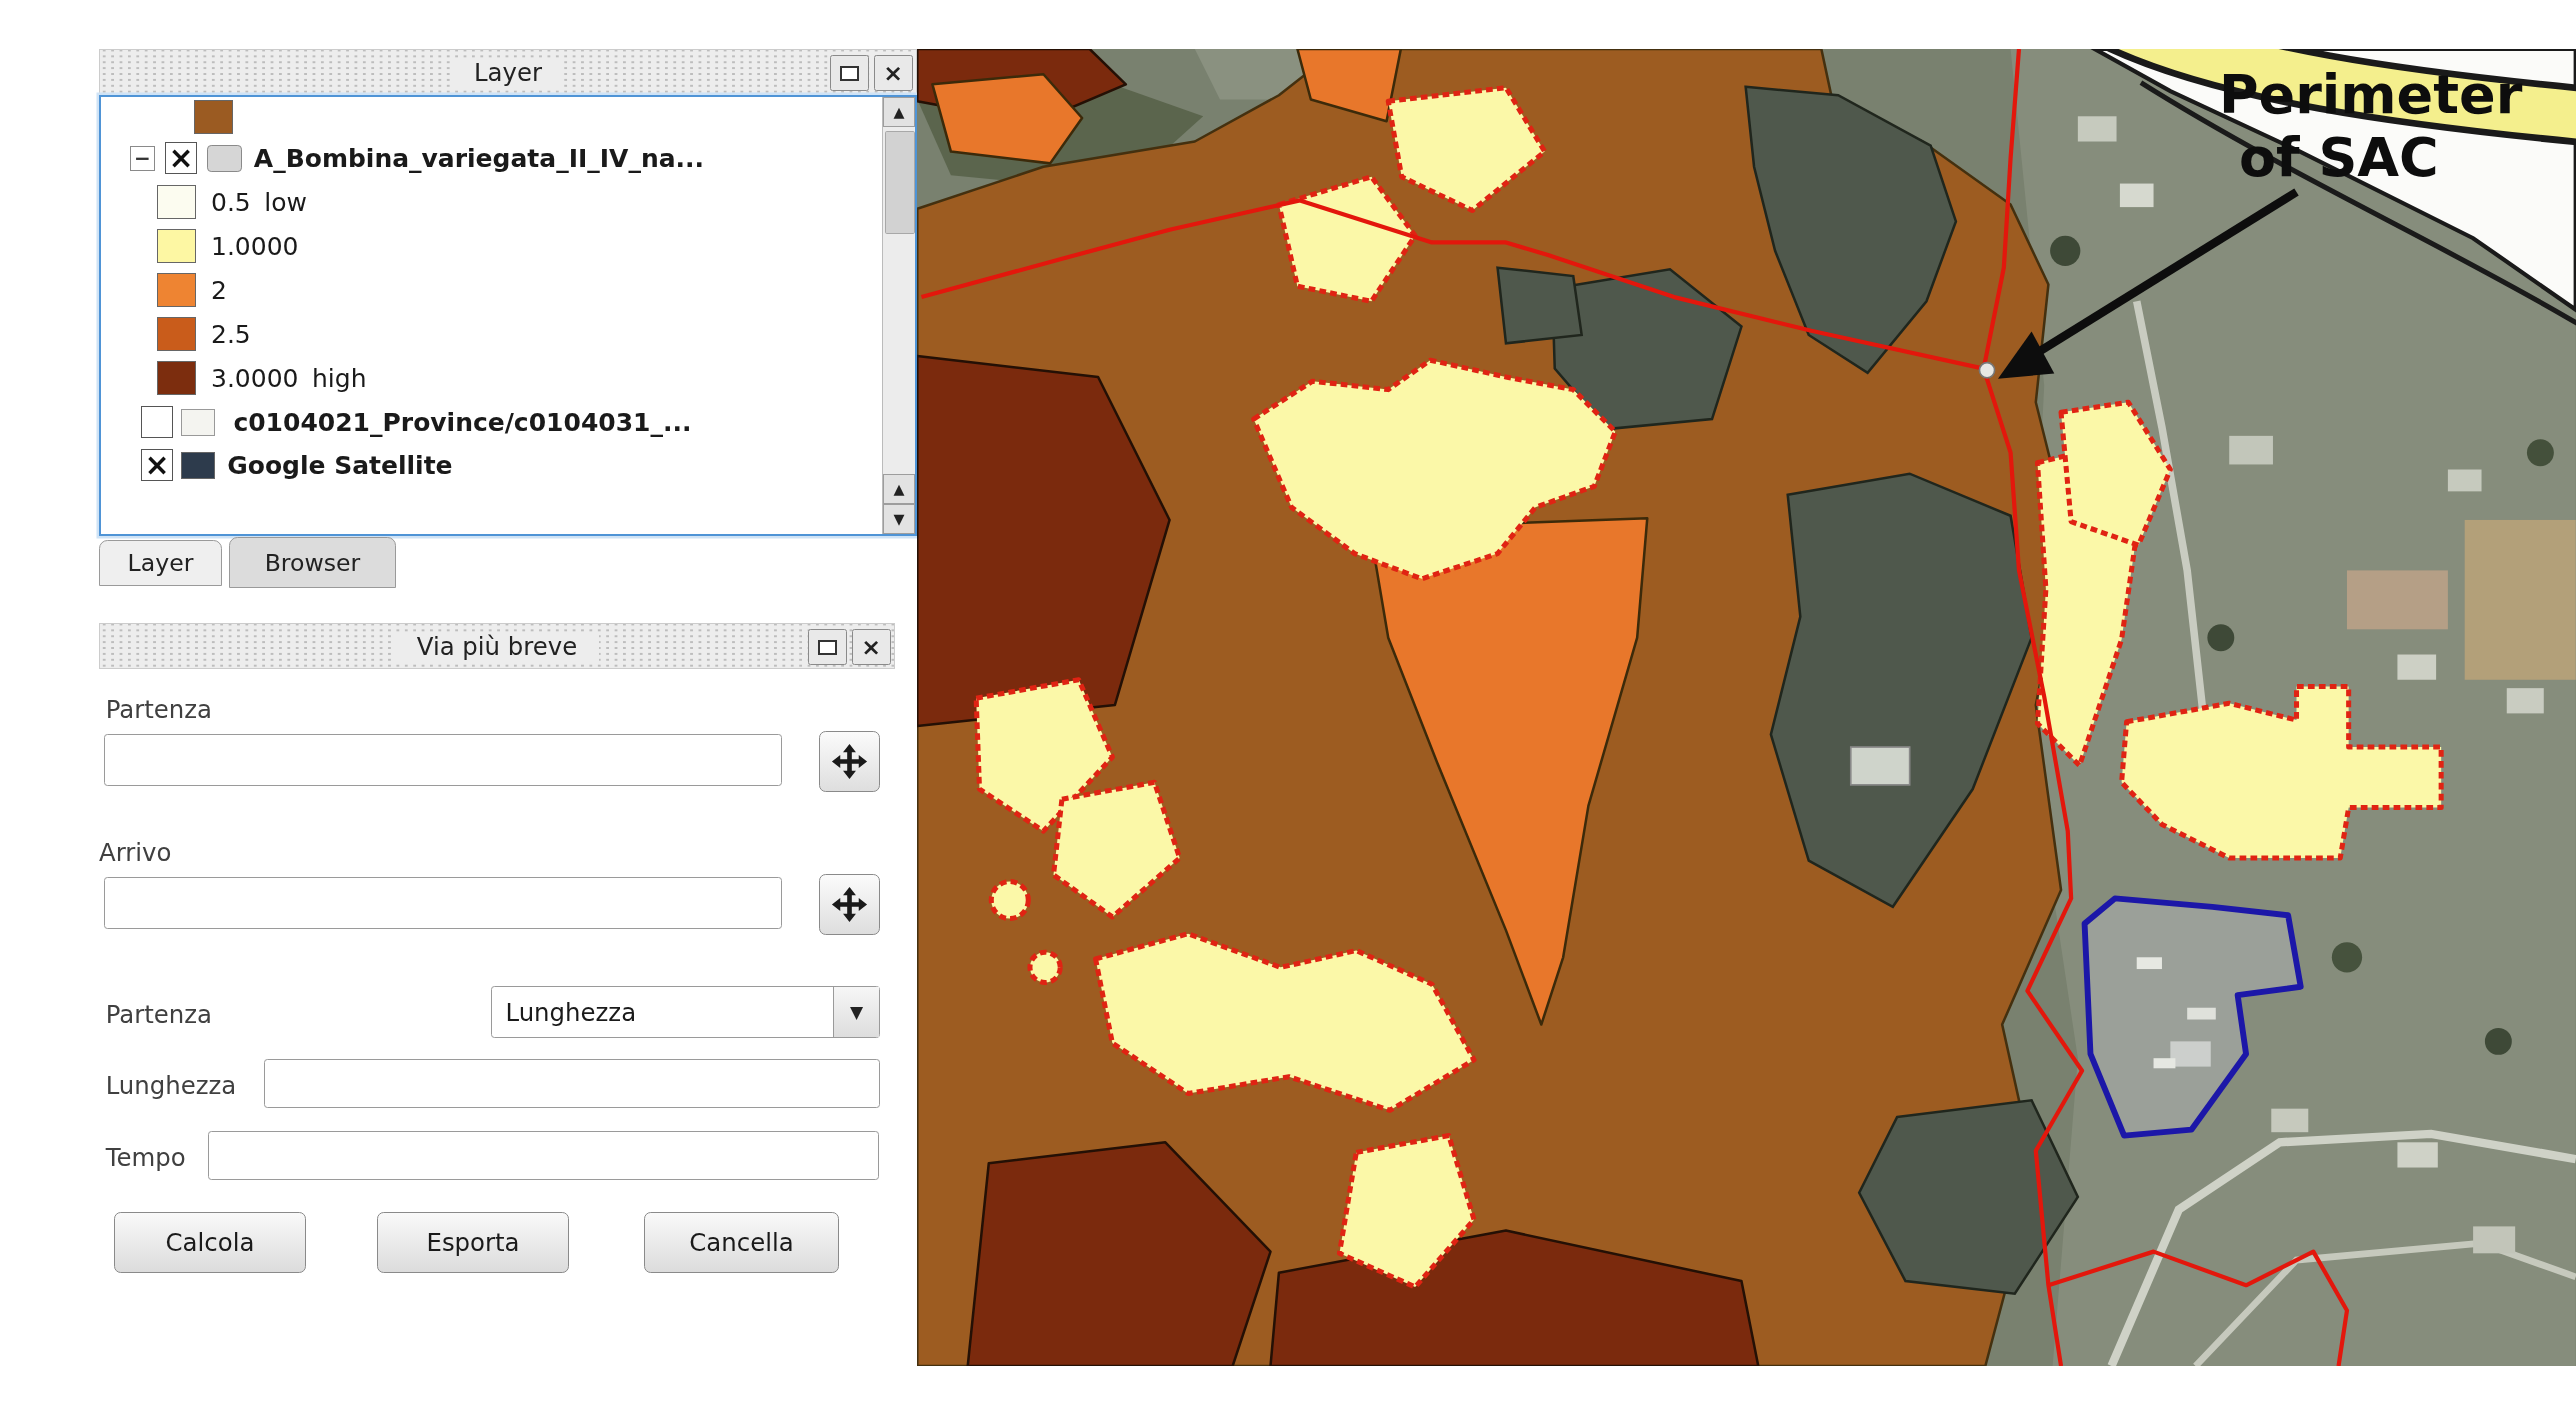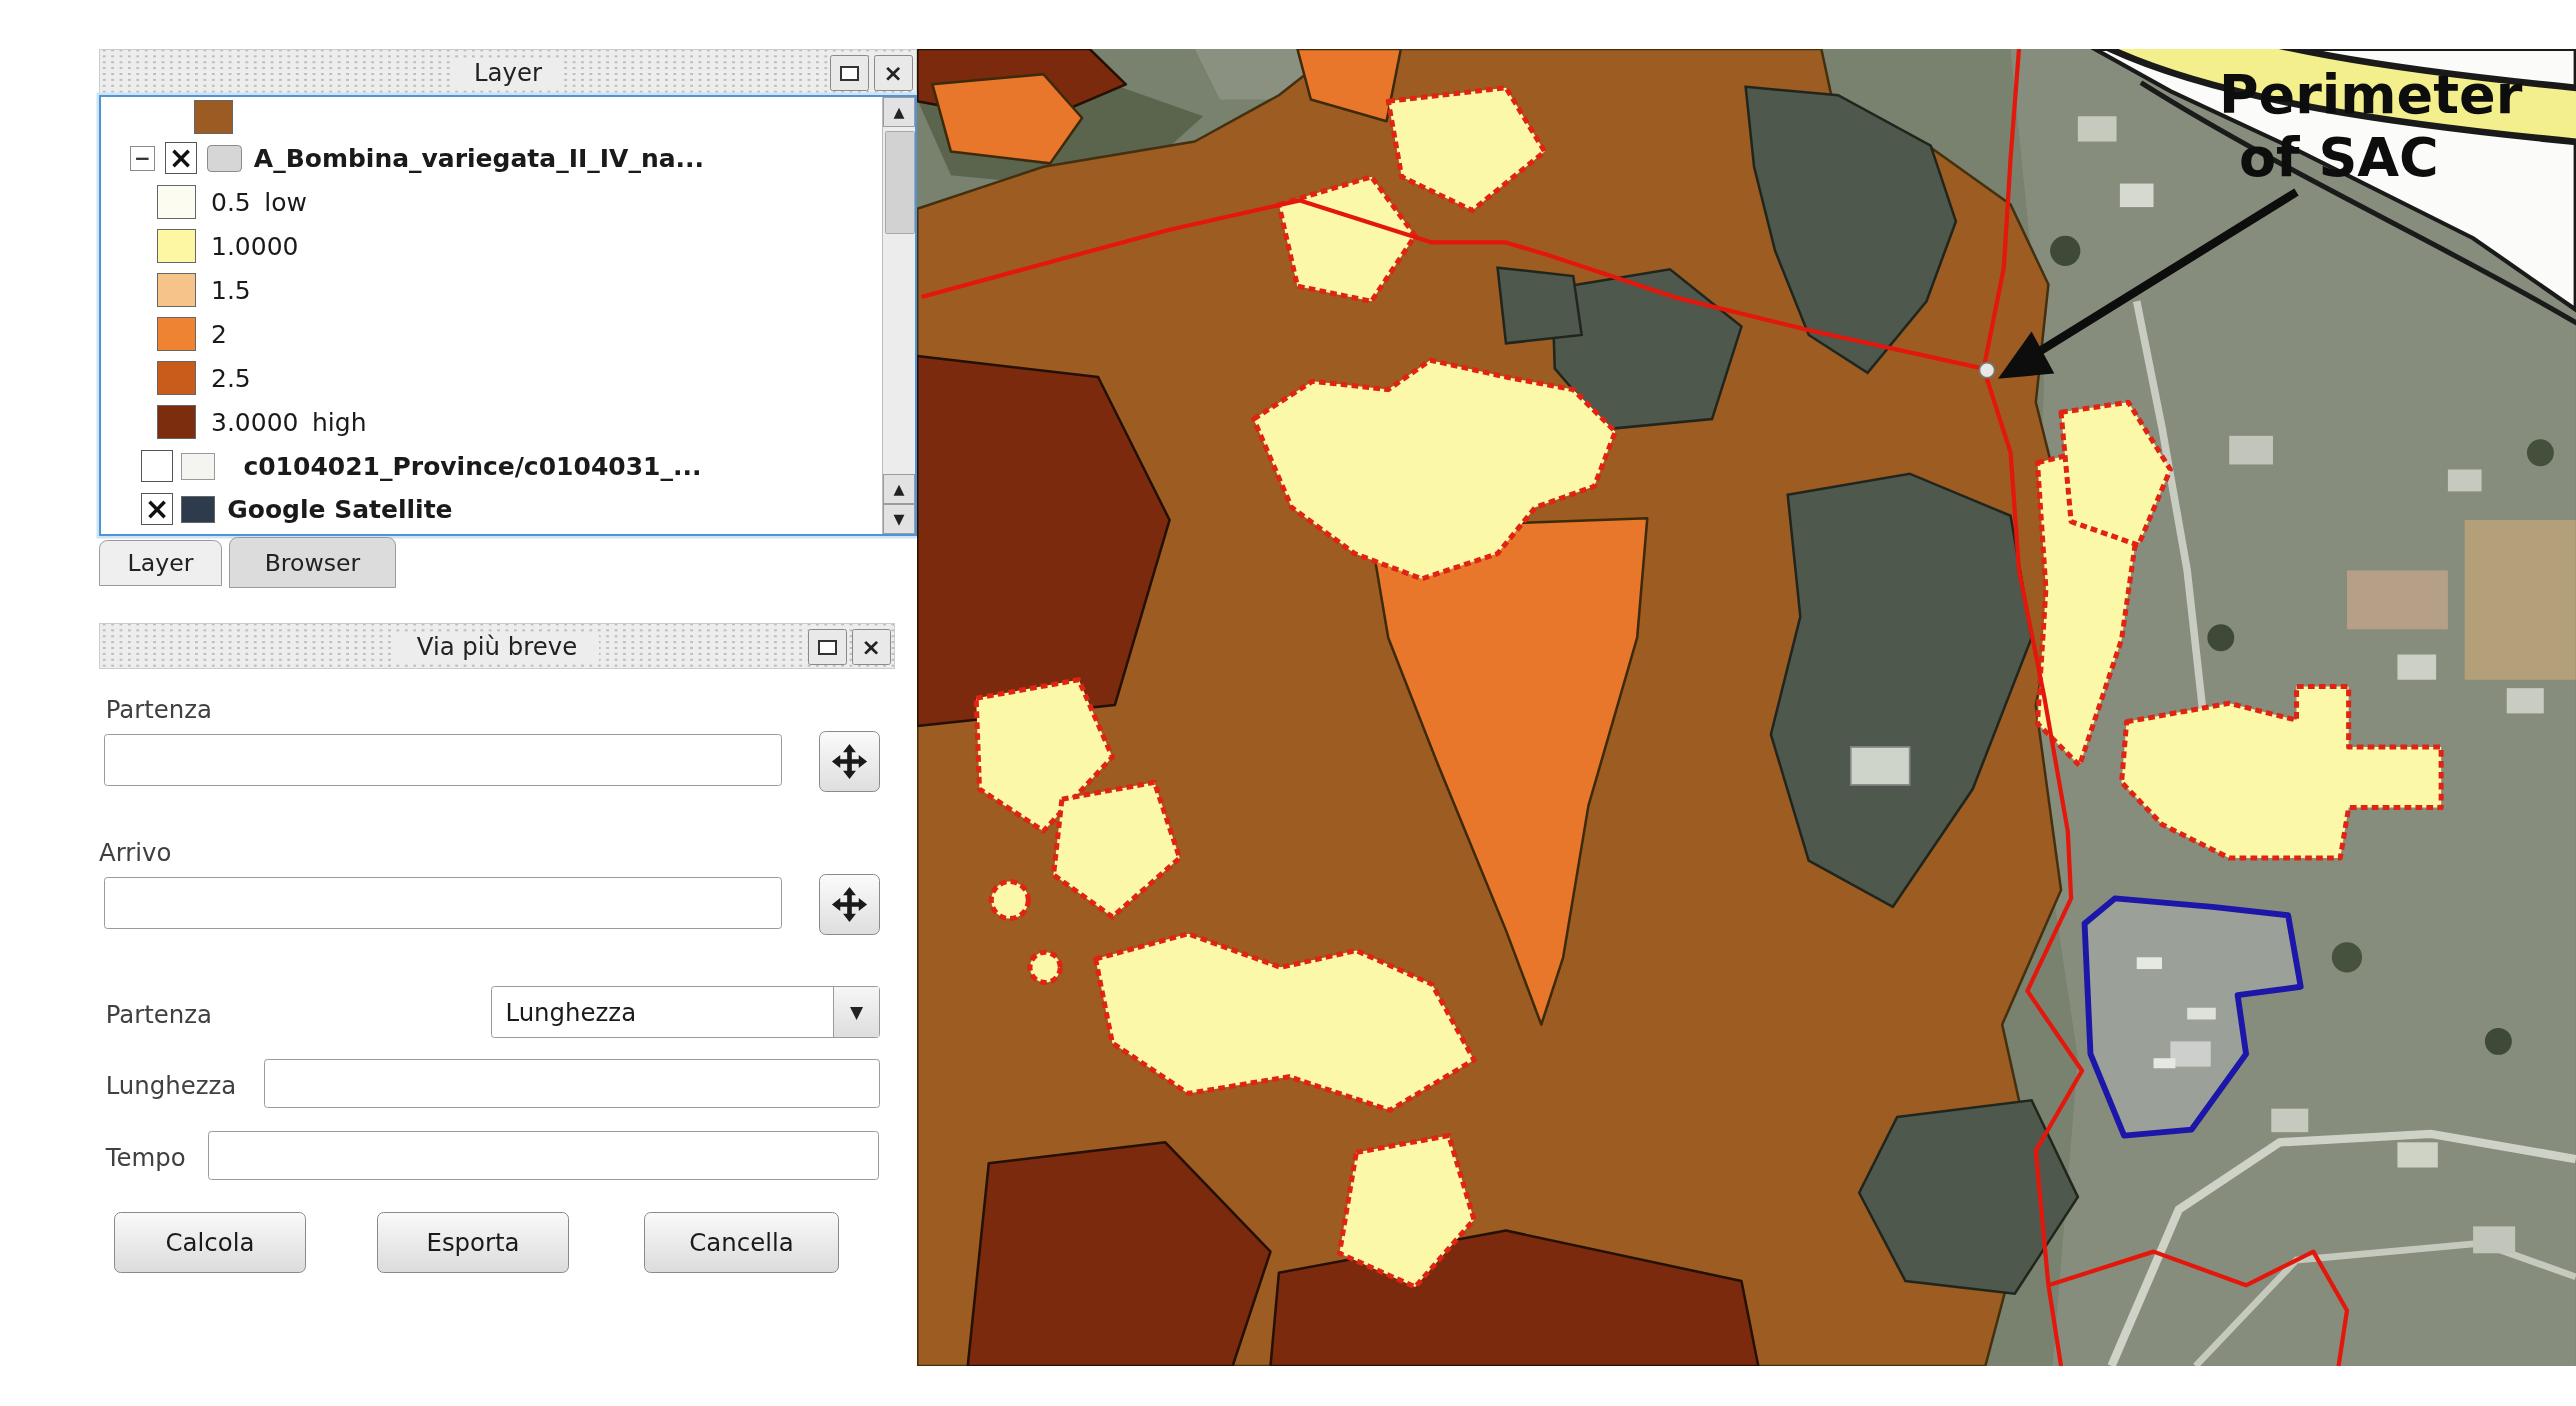--- a/index.html
+++ b/index.html
@@ -95,44 +95,39 @@
         <span class="swatch" style="margin-left: 56px; background-color: rgb(252, 252, 240);"></span>
         <span class="legend-label">0.5</span>
         <span class="legend-tag">low</span>
       </div>
       <div class="tree-row">
         <span class="swatch" style="margin-left: 56px; background-color: rgb(253, 247, 163);"></span>
         <span class="legend-label">1.0000</span>
         <span class="legend-tag"></span>
       </div>
       <div class="tree-row">
-        <span class="swatch" style="margin-left: 56px; background-color: rgb(246, 196, 139);"></span>
-        <span class="legend-label">1.5</span>
-        <span class="legend-tag"></span>
-      </div>
-      <div class="tree-row">
         <span class="swatch" style="margin-left: 56px; background-color: rgb(238, 132, 50);"></span>
         <span class="legend-label">2</span>
         <span class="legend-tag"></span>
       </div>
       <div class="tree-row">
         <span class="swatch" style="margin-left: 56px; background-color: rgb(201, 92, 27);"></span>
         <span class="legend-label">2.5</span>
         <span class="legend-tag"></span>
       </div>
       <div class="tree-row">
         <span class="swatch" style="margin-left: 56px; background-color: rgb(124, 45, 14);"></span>
         <span class="legend-label">3.0000</span>
         <span class="legend-tag">high</span>
       </div>
 
       <div class="tree-row bold">
         <span class="cb" style="margin-left:40px;"></span>
         <span class="lyr-icon" style="margin-left:8.4px;width:34px;height:27px;background:#f4f4f0;border:1.7px solid #999;box-sizing:border-box;"></span>
-        <span style="margin-left:28px;text-align:center;">c0104021_Province/c0104031_...</span>
+        <span style="margin-left:18px;text-align:center;">c0104021_Province/c0104031_...</span>
       </div>
 
       <div class="tree-row bold" style="height:42px;">
         <span class="cb" style="margin-left:40px;">×</span>
         <span class="lyr-icon" style="margin-left:8.4px;width:34px;height:27px;background:#2d3b4c;border:1.7px solid #666;box-sizing:border-box;"></span>
         <span style="margin-left:11.8px;">Google Satellite</span>
       </div>
 
       <div class="vscroll">
         <span class="scrollbtn" style="top:0;">▲</span>

